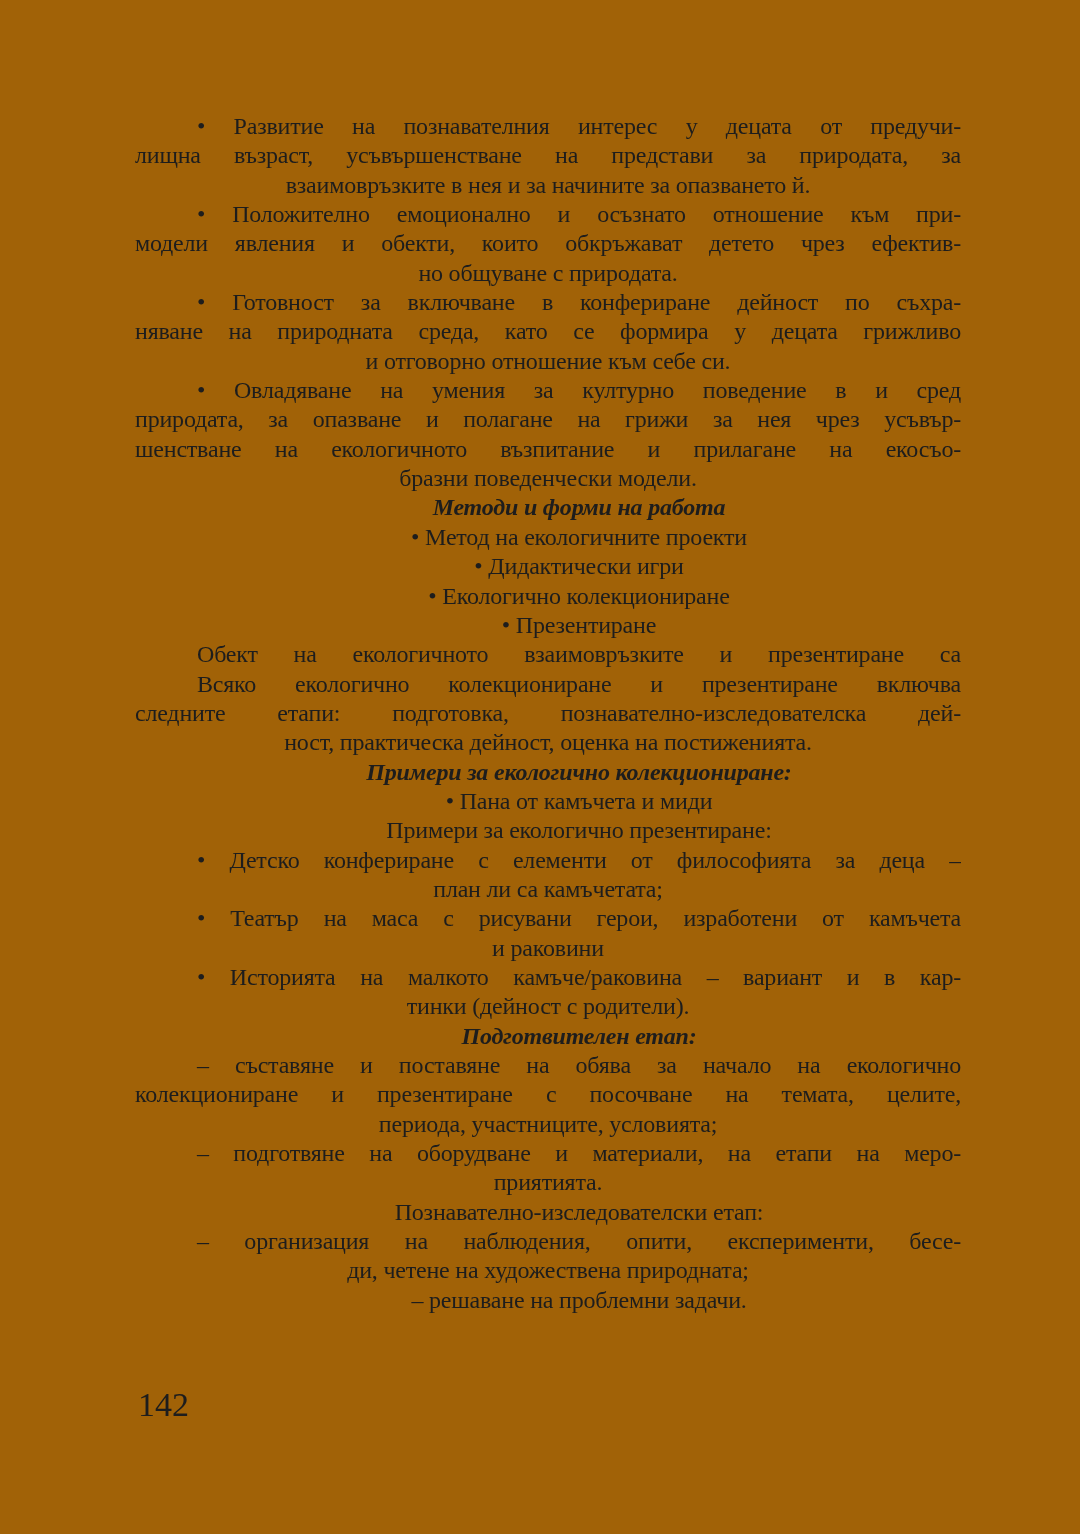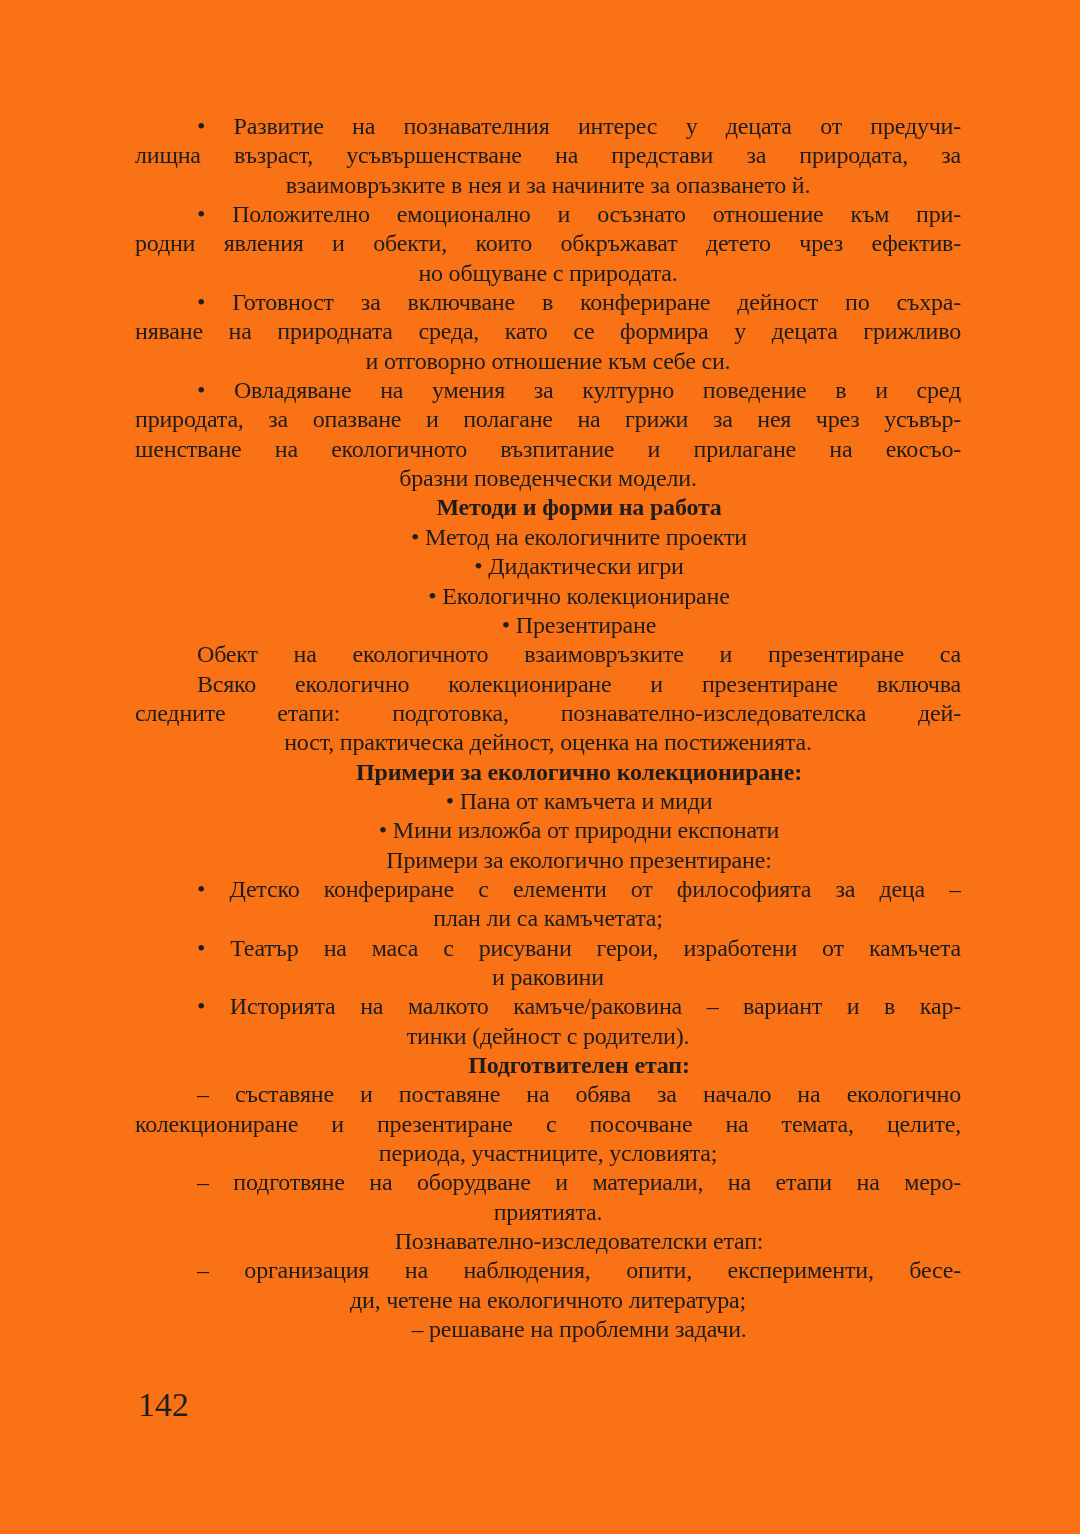--- a/index.html
+++ b/index.html
@@ -11,21 +11,21 @@
     height: 1534px;
     background: #ffffff;
     font-family: "Liberation Serif", serif;
     color: #1d1d1d;
     position: relative;
     overflow: hidden;
   }
   .page {
     position: absolute;
     inset: 0;
-    background: #f97316;
+    background: #a16207;
   }
   .page-text {
     position: absolute;
     left: 135px;
     top: 112px;
     width: 826px;
   }
   .line {
     font-size: 24px;
     line-height: 29.35px;
@@ -38,72 +38,72 @@
     white-space: normal;
     text-align: justify;
     text-align-last: justify;
     overflow: hidden;
   }
   .line.indent {
     padding-left: 62px;
   }
   .line.heading {
     font-weight: bold;
+    font-style: italic;
   }
   .page-number {
     position: absolute;
     left: 138px;
     top: 1390px;
     font-size: 34px;
     line-height: 30px;
     color: #1d1d1d;
   }
 </style>
 </head>
 <body>
 
 <div class="page">
   <div class="page-text">
       <div class="line stretch indent">• Развитие на познавателния интерес у децата от предучи-</div>
       <div class="line stretch">лищна възраст, усъвършенстване на представи за природата, за</div>
       <div class="line">взаимовръзките в нея и за начините за опазването й.</div>
       <div class="line stretch indent">• Положително емоционално и осъзнато отношение към при-</div>
-      <div class="line stretch">родни явления и обекти, които обкръжават детето чрез ефектив-</div>
+      <div class="line stretch">модели явления и обекти, които обкръжават детето чрез ефектив-</div>
       <div class="line">но общуване с природата.</div>
       <div class="line stretch indent">• Готовност за включване в конфериране дейност по съхра-</div>
       <div class="line stretch">няване на природната среда, като се формира у децата грижливо</div>
       <div class="line">и отговорно отношение към себе си.</div>
       <div class="line stretch indent">• Овладяване на умения за културно поведение в и сред</div>
       <div class="line stretch">природата, за опазване и полагане на грижи за нея чрез усъвър-</div>
       <div class="line stretch">шенстване на екологичното възпитание и прилагане на екосъо-</div>
       <div class="line">бразни поведенчески модели.</div>
       <div class="line indent heading">Методи и форми на работа</div>
       <div class="line indent">• Метод на екологичните проекти</div>
       <div class="line indent">• Дидактически игри</div>
       <div class="line indent">• Екологично колекциониране</div>
       <div class="line indent">• Презентиране</div>
       <div class="line stretch indent">Обект на екологичното взаимовръзките и презентиране са</div>
       <div class="line stretch indent">Всяко екологично колекциониране и презентиране включва</div>
       <div class="line stretch">следните етапи: подготовка, познавателно-изследователска дей-</div>
       <div class="line">ност, практическа дейност, оценка на постиженията.</div>
       <div class="line indent heading">Примери за екологично колекциониране:</div>
       <div class="line indent">• Пана от камъчета и миди</div>
-      <div class="line indent">• Мини изложба от природни експонати</div>
       <div class="line indent">Примери за екологично презентиране:</div>
       <div class="line stretch indent">• Детско конфериране с елементи от философията за деца –</div>
       <div class="line">план ли са камъчетата;</div>
       <div class="line stretch indent">• Театър на маса с рисувани герои, изработени от камъчета</div>
       <div class="line">и раковини</div>
       <div class="line stretch indent">• Историята на малкото камъче/раковина – вариант и в кар-</div>
       <div class="line">тинки (дейност с родители).</div>
       <div class="line indent heading">Подготвителен етап:</div>
       <div class="line stretch indent">– съставяне и поставяне на обява за начало на екологично</div>
       <div class="line stretch">колекциониране и презентиране с посочване на темата, целите,</div>
       <div class="line">периода, участниците, условията;</div>
       <div class="line stretch indent">– подготвяне на оборудване и материали, на етапи на меро-</div>
       <div class="line">приятията.</div>
       <div class="line indent">Познавателно-изследователски етап:</div>
       <div class="line stretch indent">– организация на наблюдения, опити, експерименти, бесе-</div>
-      <div class="line">ди, четене на екологичното литература;</div>
+      <div class="line">ди, четене на художествена природната;</div>
       <div class="line indent">– решаване на проблемни задачи.</div>
     </div>
   <div class="page-number">142</div>
 </div>
 
 </body></html>

